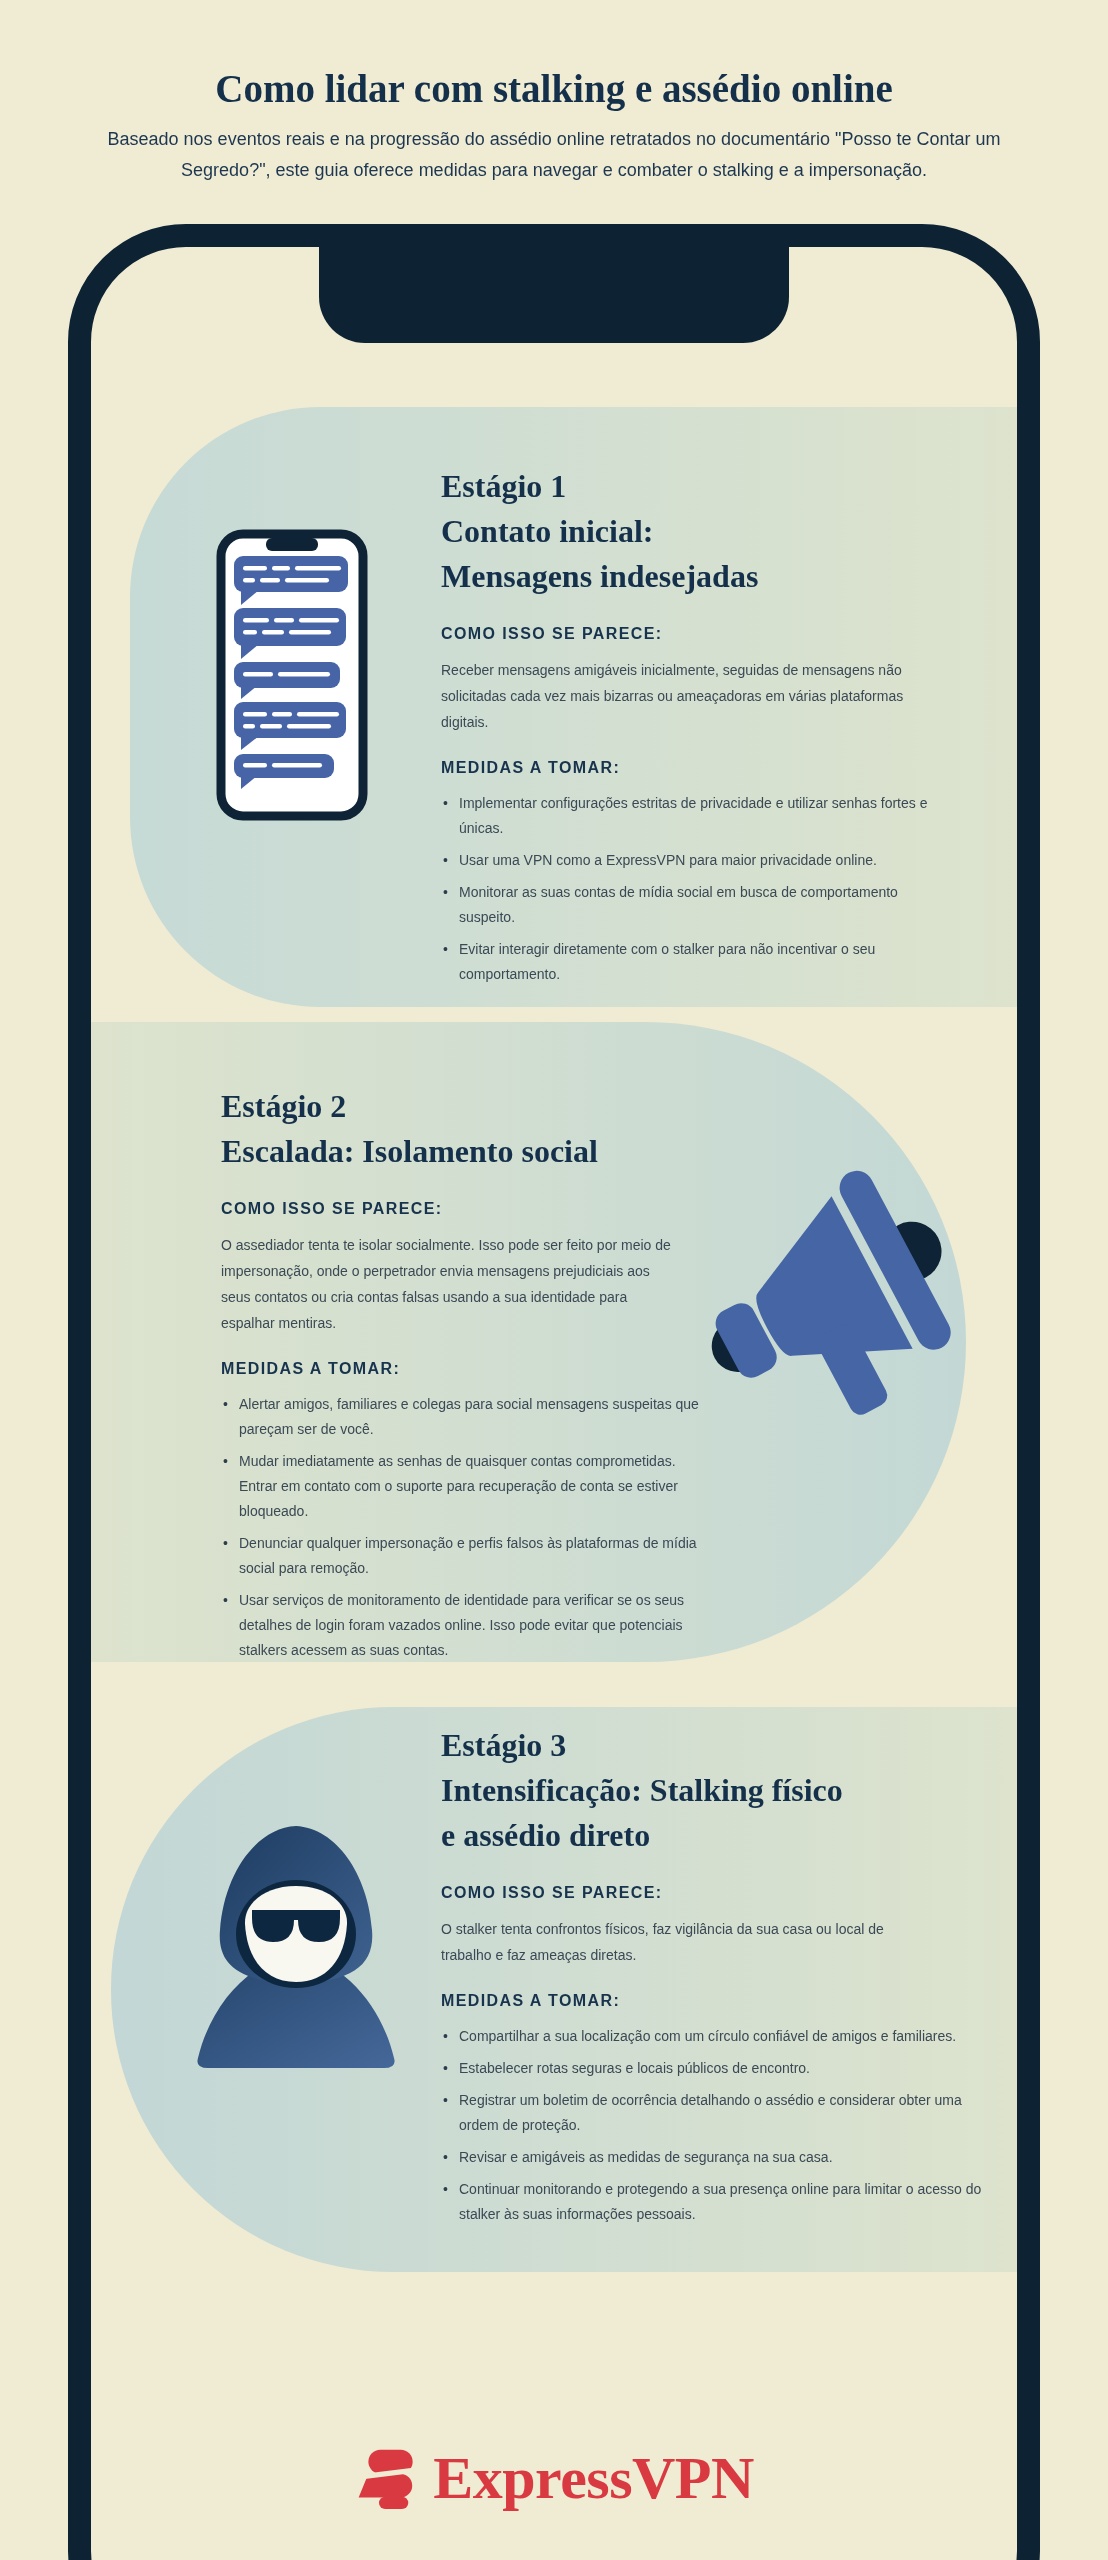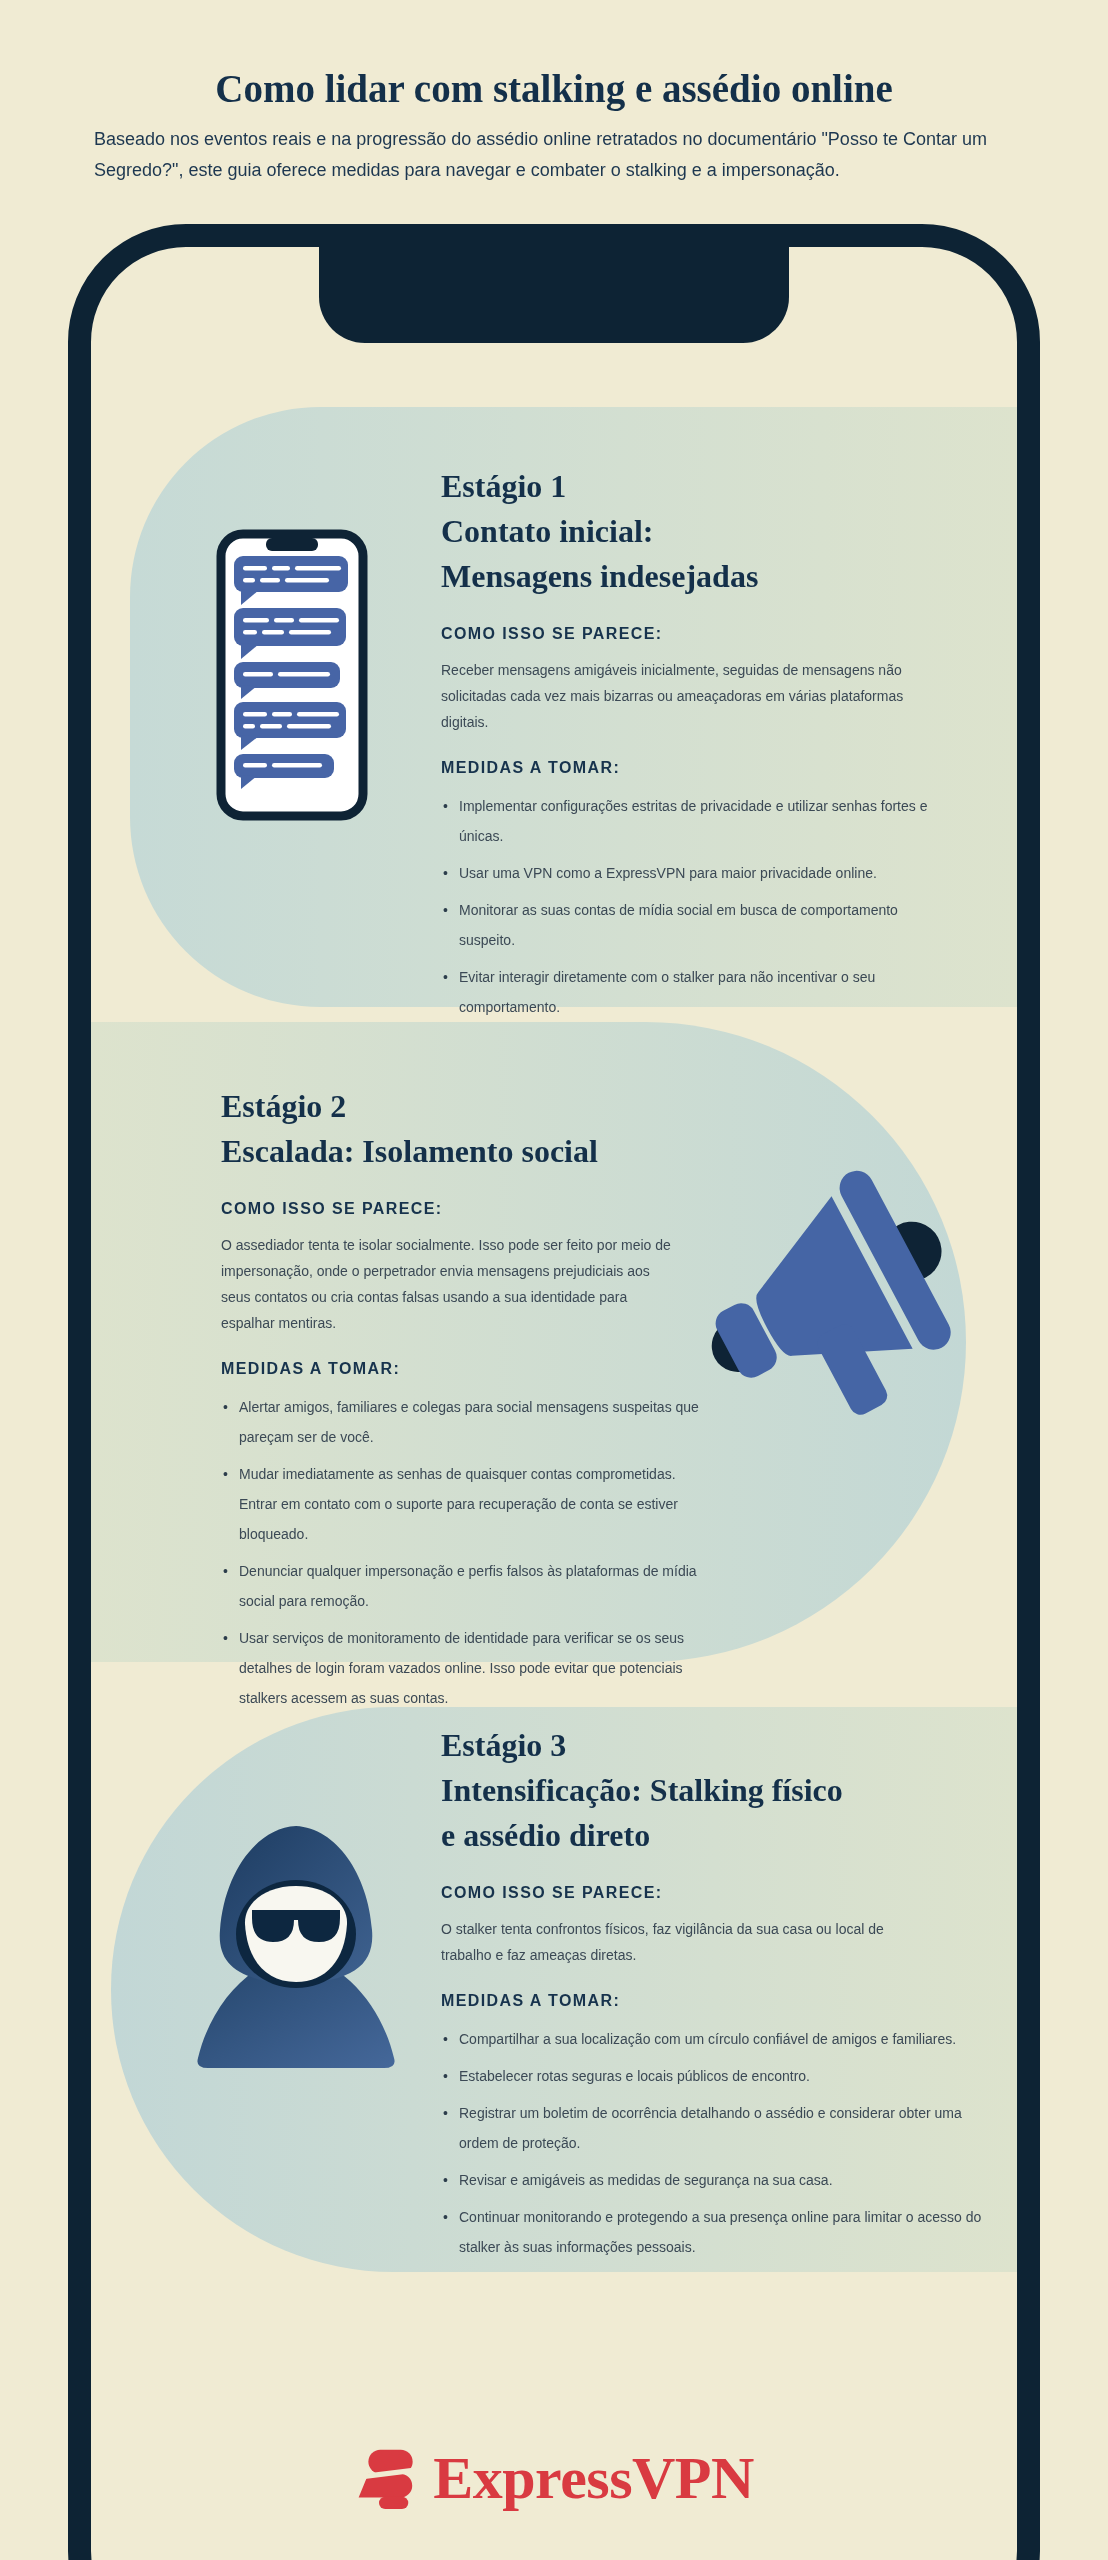--- a/index.html
+++ b/index.html
@@ -3,21 +3,21 @@
 <meta charset="utf-8">
 <style>
   html,body{margin:0;padding:0;background:#f0ebd3;}
   .canvas{position:relative;width:1108px;height:2560px;margin:12px auto;overflow:hidden;
           background:#f0ebd3;font-family:"Liberation Sans",sans-serif;color:#3b4955;text-decoration:underline;}
 
   
   .page-title{position:absolute;top:28px;left:0;width:1108px;text-align:center;
     font-family:"Liberation Serif",serif;font-weight:bold;font-size:39px;color:#14304a;}
   .page-subtitle{position:absolute;top:94px;left:50%;transform:translateX(-50%);width:920px;
-    text-align:left;font-size:18px;line-height:31px;color:#1d3750;}
+    text-align:center;font-size:18px;line-height:31px;color:#1d3750;}
 
   
   .phone{position:absolute;left:68px;top:212px;width:972px;height:2445px;box-sizing:border-box;
     border:23px solid #0d2334;border-radius:118px;}
   .phone-inner{position:absolute;inset:0;overflow:hidden;border-radius:96px;}
   .notch{position:absolute;top:0;left:228px;width:470px;height:96px;background:#0d2334;
     border-radius:0 0 46px 46px;}
 
   
   .blob{position:absolute;}
@@ -34,21 +34,21 @@
   .stage-text.s2{left:130px;top:810px;width:490px;}
   .stage-text.s3{left:350px;top:1449px;width:560px;}
   .stage-title{font-family:"Liberation Serif",serif;font-weight:bold;font-size:32px;
     line-height:45px;color:#14304a;}
   .stage-title span{display:block;}
   .section-label{margin-top:24px;font-size:16px;font-weight:bold;letter-spacing:1.4px;
     color:#17334d;}
   .stage-desc{margin-top:14px;font-size:14px;line-height:26px;color:#3b4955;}
   .stage-desc.narrow{max-width:460px;}
   .actions-list{margin:14px 0 0 0;padding:0;list-style:none;}
-  .actions-list li{position:relative;padding-left:18px;font-size:14px;line-height:30px;
+  .actions-list li{position:relative;padding-left:18px;font-size:14px;line-height:25px;
     margin-bottom:7px;color:#3b4955;}
   .actions-list li::before{content:"\2022";position:absolute;left:2px;top:0;color:#2c3d4b;}
 
   
   .icon-wrap{position:absolute;}
   .phone-msg-wrap{left:125px;top:282px;width:152px;height:292px;}
   .megaphone-wrap{left:600px;top:915px;width:270px;height:270px;}
   .stalker-wrap{left:85px;top:1565px;width:240px;height:260px;}
   .icon-wrap svg{width:100%;height:100%;display:block;}
 

